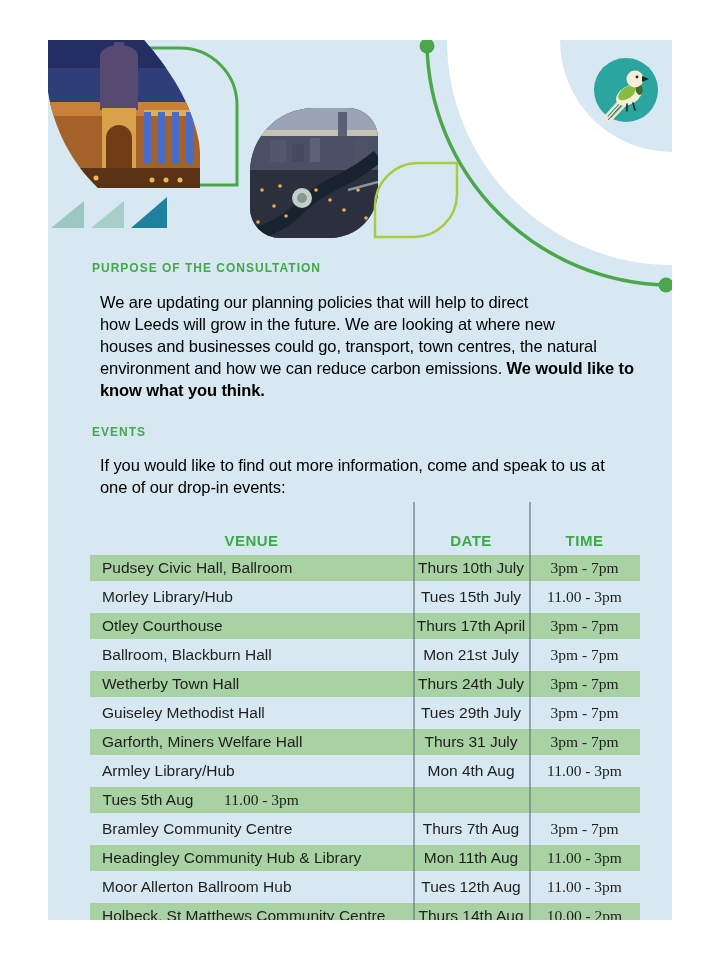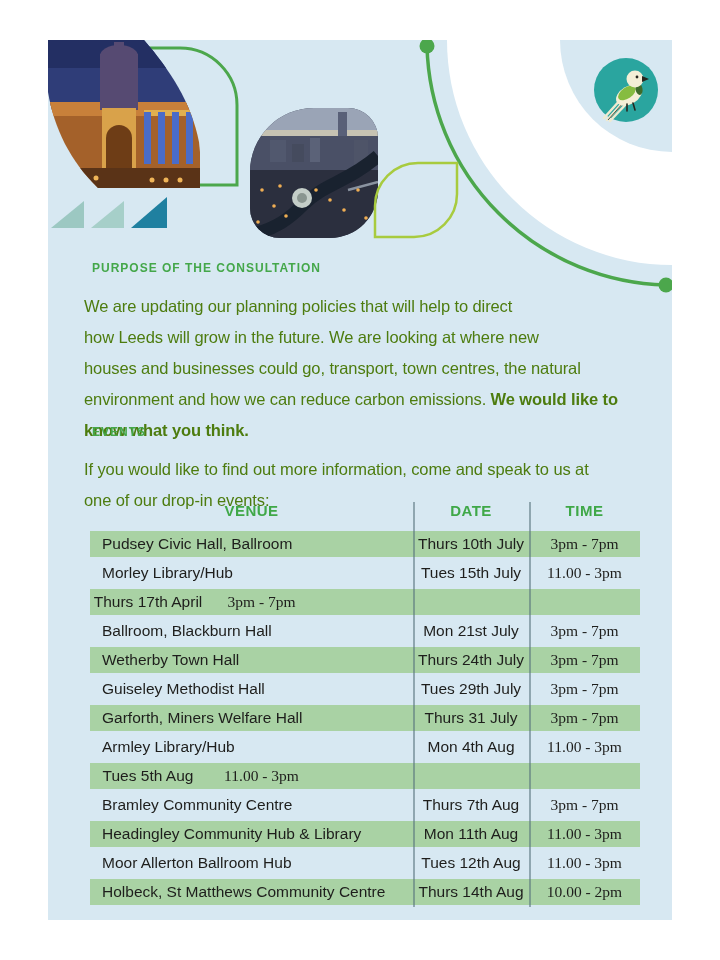--- a/index.html
+++ b/index.html
@@ -4,27 +4,27 @@
 <style>
   html,body{margin:0;padding:0;background:#ffffff;}
   .page{position:relative;width:720px;height:960px;background:#ffffff;overflow:hidden;
         font-family:"Liberation Sans",sans-serif;color:#1E1E1C;}
   .card{position:absolute;left:48px;top:40px;width:624px;height:880px;background:#D7E8F2;overflow:hidden;}
   .header-art{position:absolute;left:0;top:0;pointer-events:none;}
   .green-heading{position:absolute;left:44px;margin:0;font-size:12px;font-weight:800;
         color:#44A74A;letter-spacing:1px;}
   .purpose-heading{top:221px;}
   .events-heading{top:385px;}
-  .body-text{position:absolute;left:36px;width:560px;font-size:16.5px;line-height:31px;
-        font-weight:400;letter-spacing:-0.1px;color:#4d7c0f;white-space:pre-line;margin:0;}
+  .body-text{position:absolute;left:52px;width:560px;font-size:16.5px;line-height:22px;
+        font-weight:400;letter-spacing:-0.1px;color:#000000;white-space:pre-line;margin:0;}
   .purpose-body{top:251px;}
   .events-intro{top:414px;}
   .body-text strong{font-weight:700;}
   .events-table{position:absolute;left:42px;top:462px;width:550px;}
-  .thead{display:flex;height:29px;}
+  .thead{display:flex;height:29px;align-items:center;margin-top:24px;}
   .th{font-size:15px;font-weight:800;color:#3FA848;text-align:center;letter-spacing:0.5px;}
   .th-venue{width:323px;}
   .th-date{width:116px;}
   .th-time{width:111px;}
   .trow{display:flex;height:26px;margin-bottom:3px;align-items:center;font-size:15.5px;
         font-weight:400;color:#1E1E1C;}
   .row--green{background:#A9D2A4;}
   .cell-venue{width:323px;padding-left:12px;box-sizing:border-box;white-space:nowrap;overflow:hidden;}
   .cell-date{width:116px;text-align:center;white-space:nowrap;}
   .cell-time{width:111px;text-align:center;white-space:nowrap;font-family:Liberation Serif, serif;}
@@ -170,20 +170,21 @@
             <div class="cell-time">3pm - 7pm</div>
           </div>
 
           <div class="trow">
             <div class="cell-venue">Morley Library/Hub</div>
             <div class="cell-date">Tues 15th July</div>
             <div class="cell-time">11.00 - 3pm</div>
           </div>
 
           <div class="trow row--green">
+            <div class="cell-venue">Otley Courthouse</div>
             <div class="cell-date">Thurs 17th April</div>
             <div class="cell-time">3pm - 7pm</div>
           </div>
 
           <div class="trow">
             <div class="cell-venue">Ballroom, Blackburn Hall</div>
             <div class="cell-date">Mon 21st July</div>
             <div class="cell-time">3pm - 7pm</div>
           </div>
 

